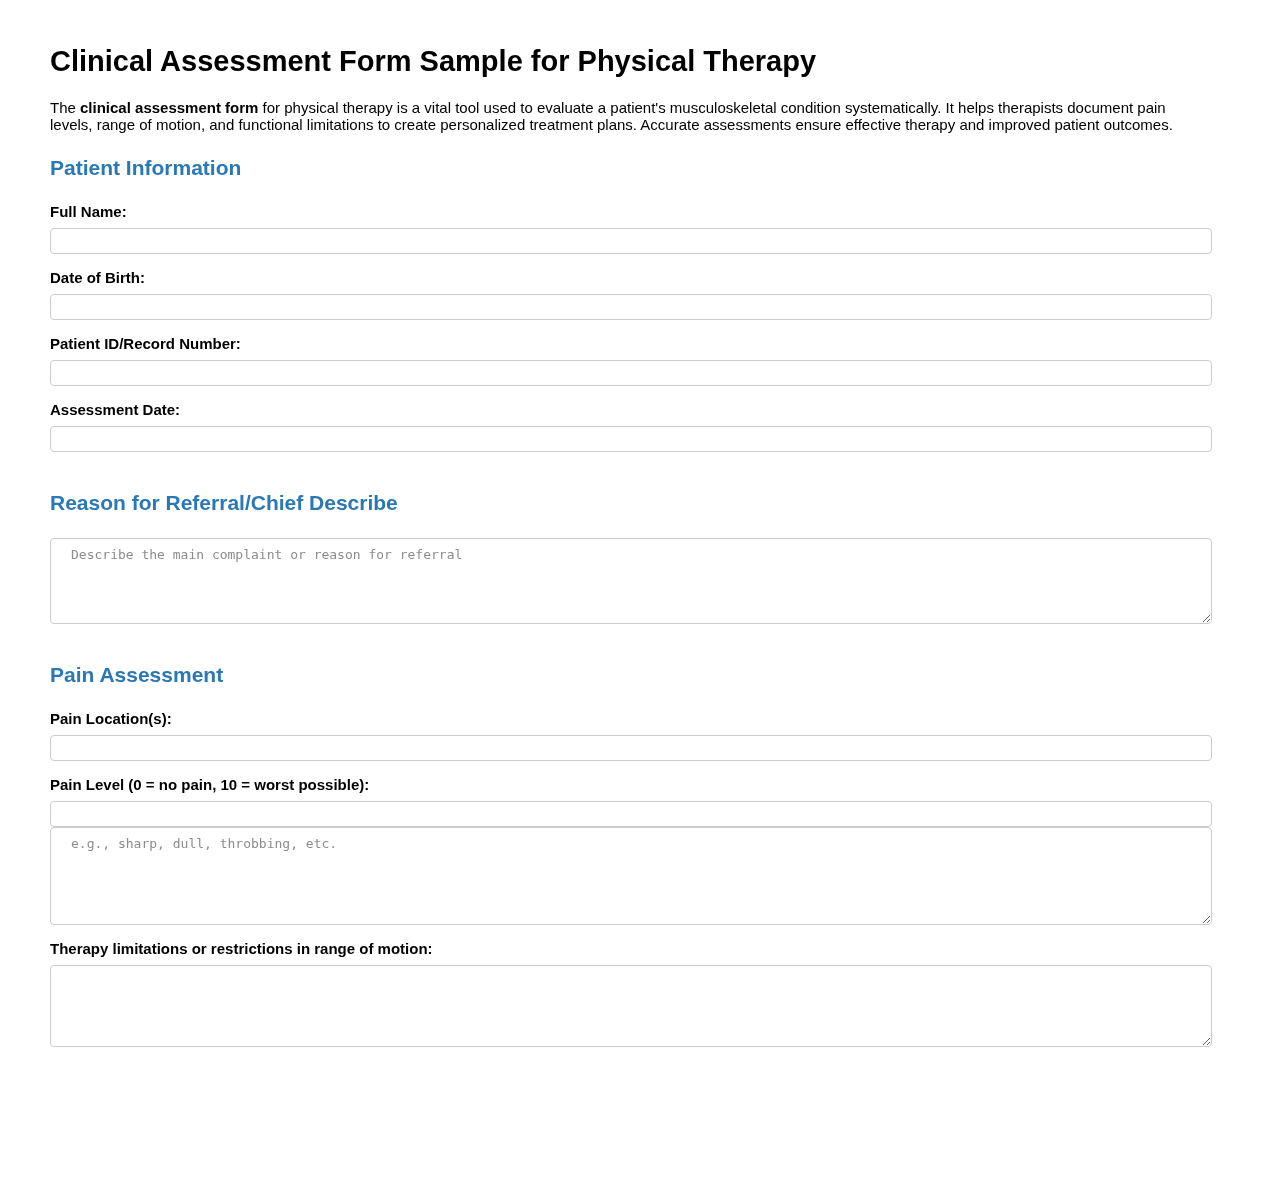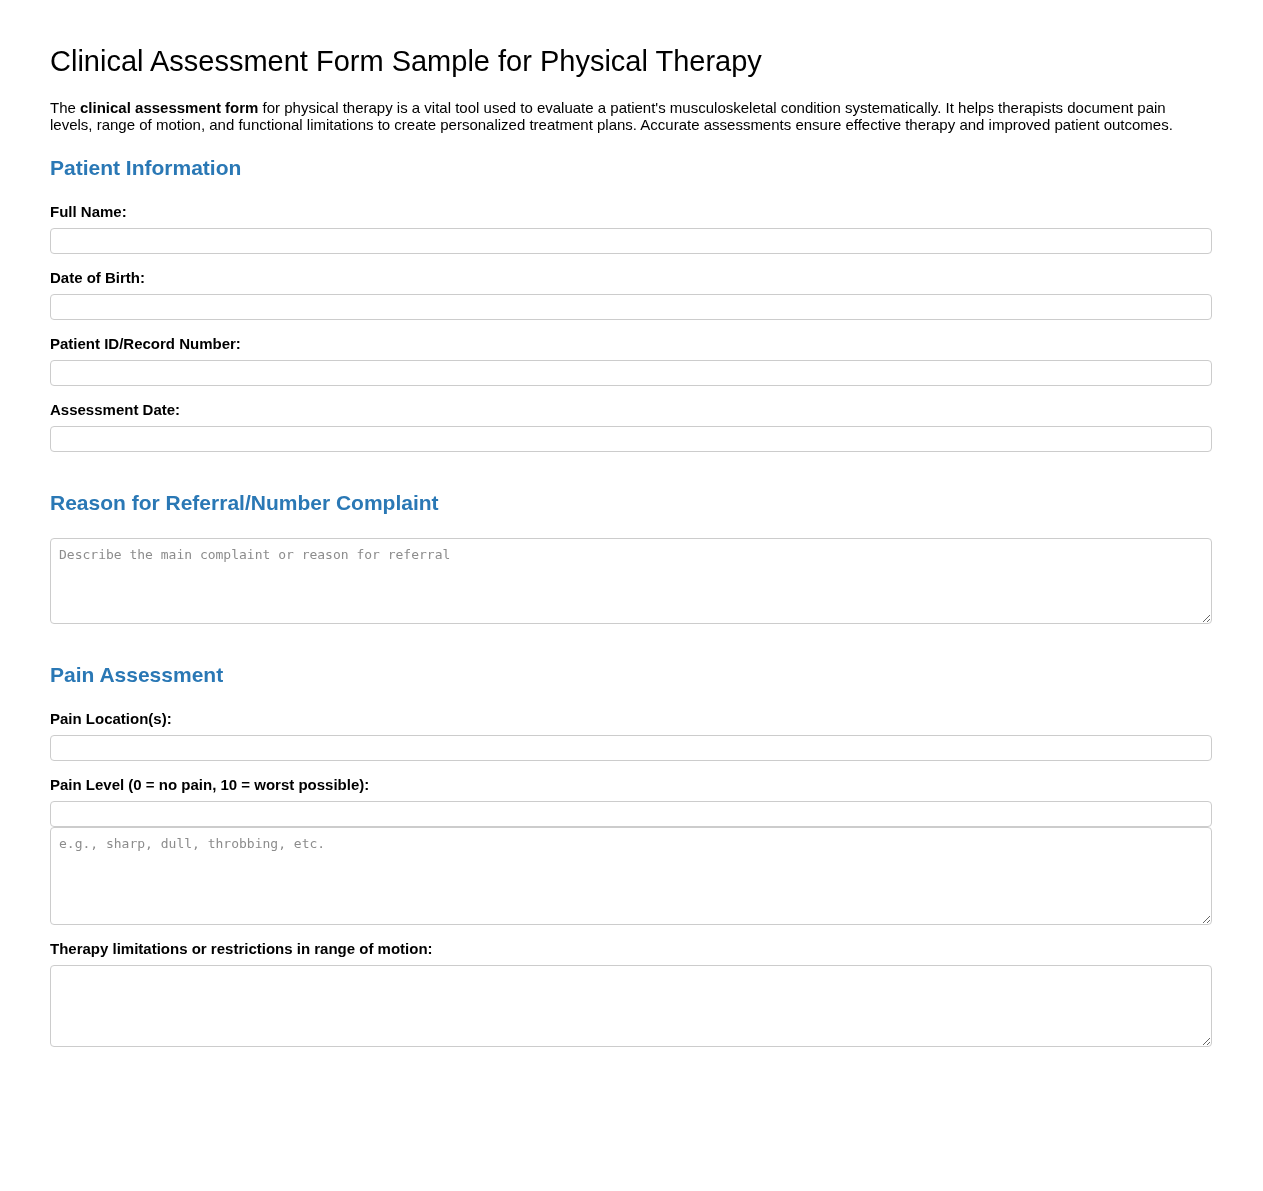--- a/index.html
+++ b/index.html
@@ -13,21 +13,21 @@
   .page {
     width: 1263px;
     min-height: 1191px;
     background: #ffffff;
   }
   .container {
     padding: 46px 51px 30px 50px;
   }
   h1.page-title {
     font-size: 29px;
-    font-weight: normal;
+    font-weight: bold;
     margin: 0 0 21px 0;
     line-height: 1.1;
     color: #000000;
   }
   p.intro {
     font-size: 15px;
     line-height: 17px;
     margin: 0;
     color: #000000;
   }
@@ -60,21 +60,21 @@
     font-size: 14px;
     margin: 0;
     outline: none;
     background: #ffffff;
   }
   textarea.text-area {
     display: block;
     width: 100%;
     border: 1px solid #cccccc;
     border-radius: 4px;
-    padding: 8px 8px;
+    padding: 8px 20px;
     font-family: "DejaVu Sans Mono", "Liberation Mono", monospace;
     font-size: 13px;
     line-height: 16px;
     color: #333333;
     margin: 0;
     outline: none;
     resize: both;
     background: #ffffff;
   }
   textarea.ta-a { height: 86px; }
@@ -102,21 +102,21 @@
 
     <label class="field-label">Date of Birth:</label>
     <input class="text-input" type="text" value="" style="">
 
     <label class="field-label">Patient ID/Record Number:</label>
     <input class="text-input" type="text" value="" style="">
 
     <label class="field-label">Assessment Date:</label>
     <input class="text-input" type="text" value="" style="">
 
-    <h2 class="section-heading">Reason for Referral/Number Complaint</h2>
+    <h2 class="section-heading">Reason for Referral/Chief Describe</h2>
 
     <textarea class="text-area ta-a" placeholder="Describe the main complaint or reason for referral" style=""></textarea>
 
     <h2 class="section-heading">Pain Assessment</h2>
 
     <label class="field-label">Pain Location(s):</label>
     <input class="text-input" type="text" value="" style="">
 
     <label class="field-label">Pain Level (0 = no pain, 10 = worst possible):</label>
     <input class="text-input" type="text" value="" style="">

